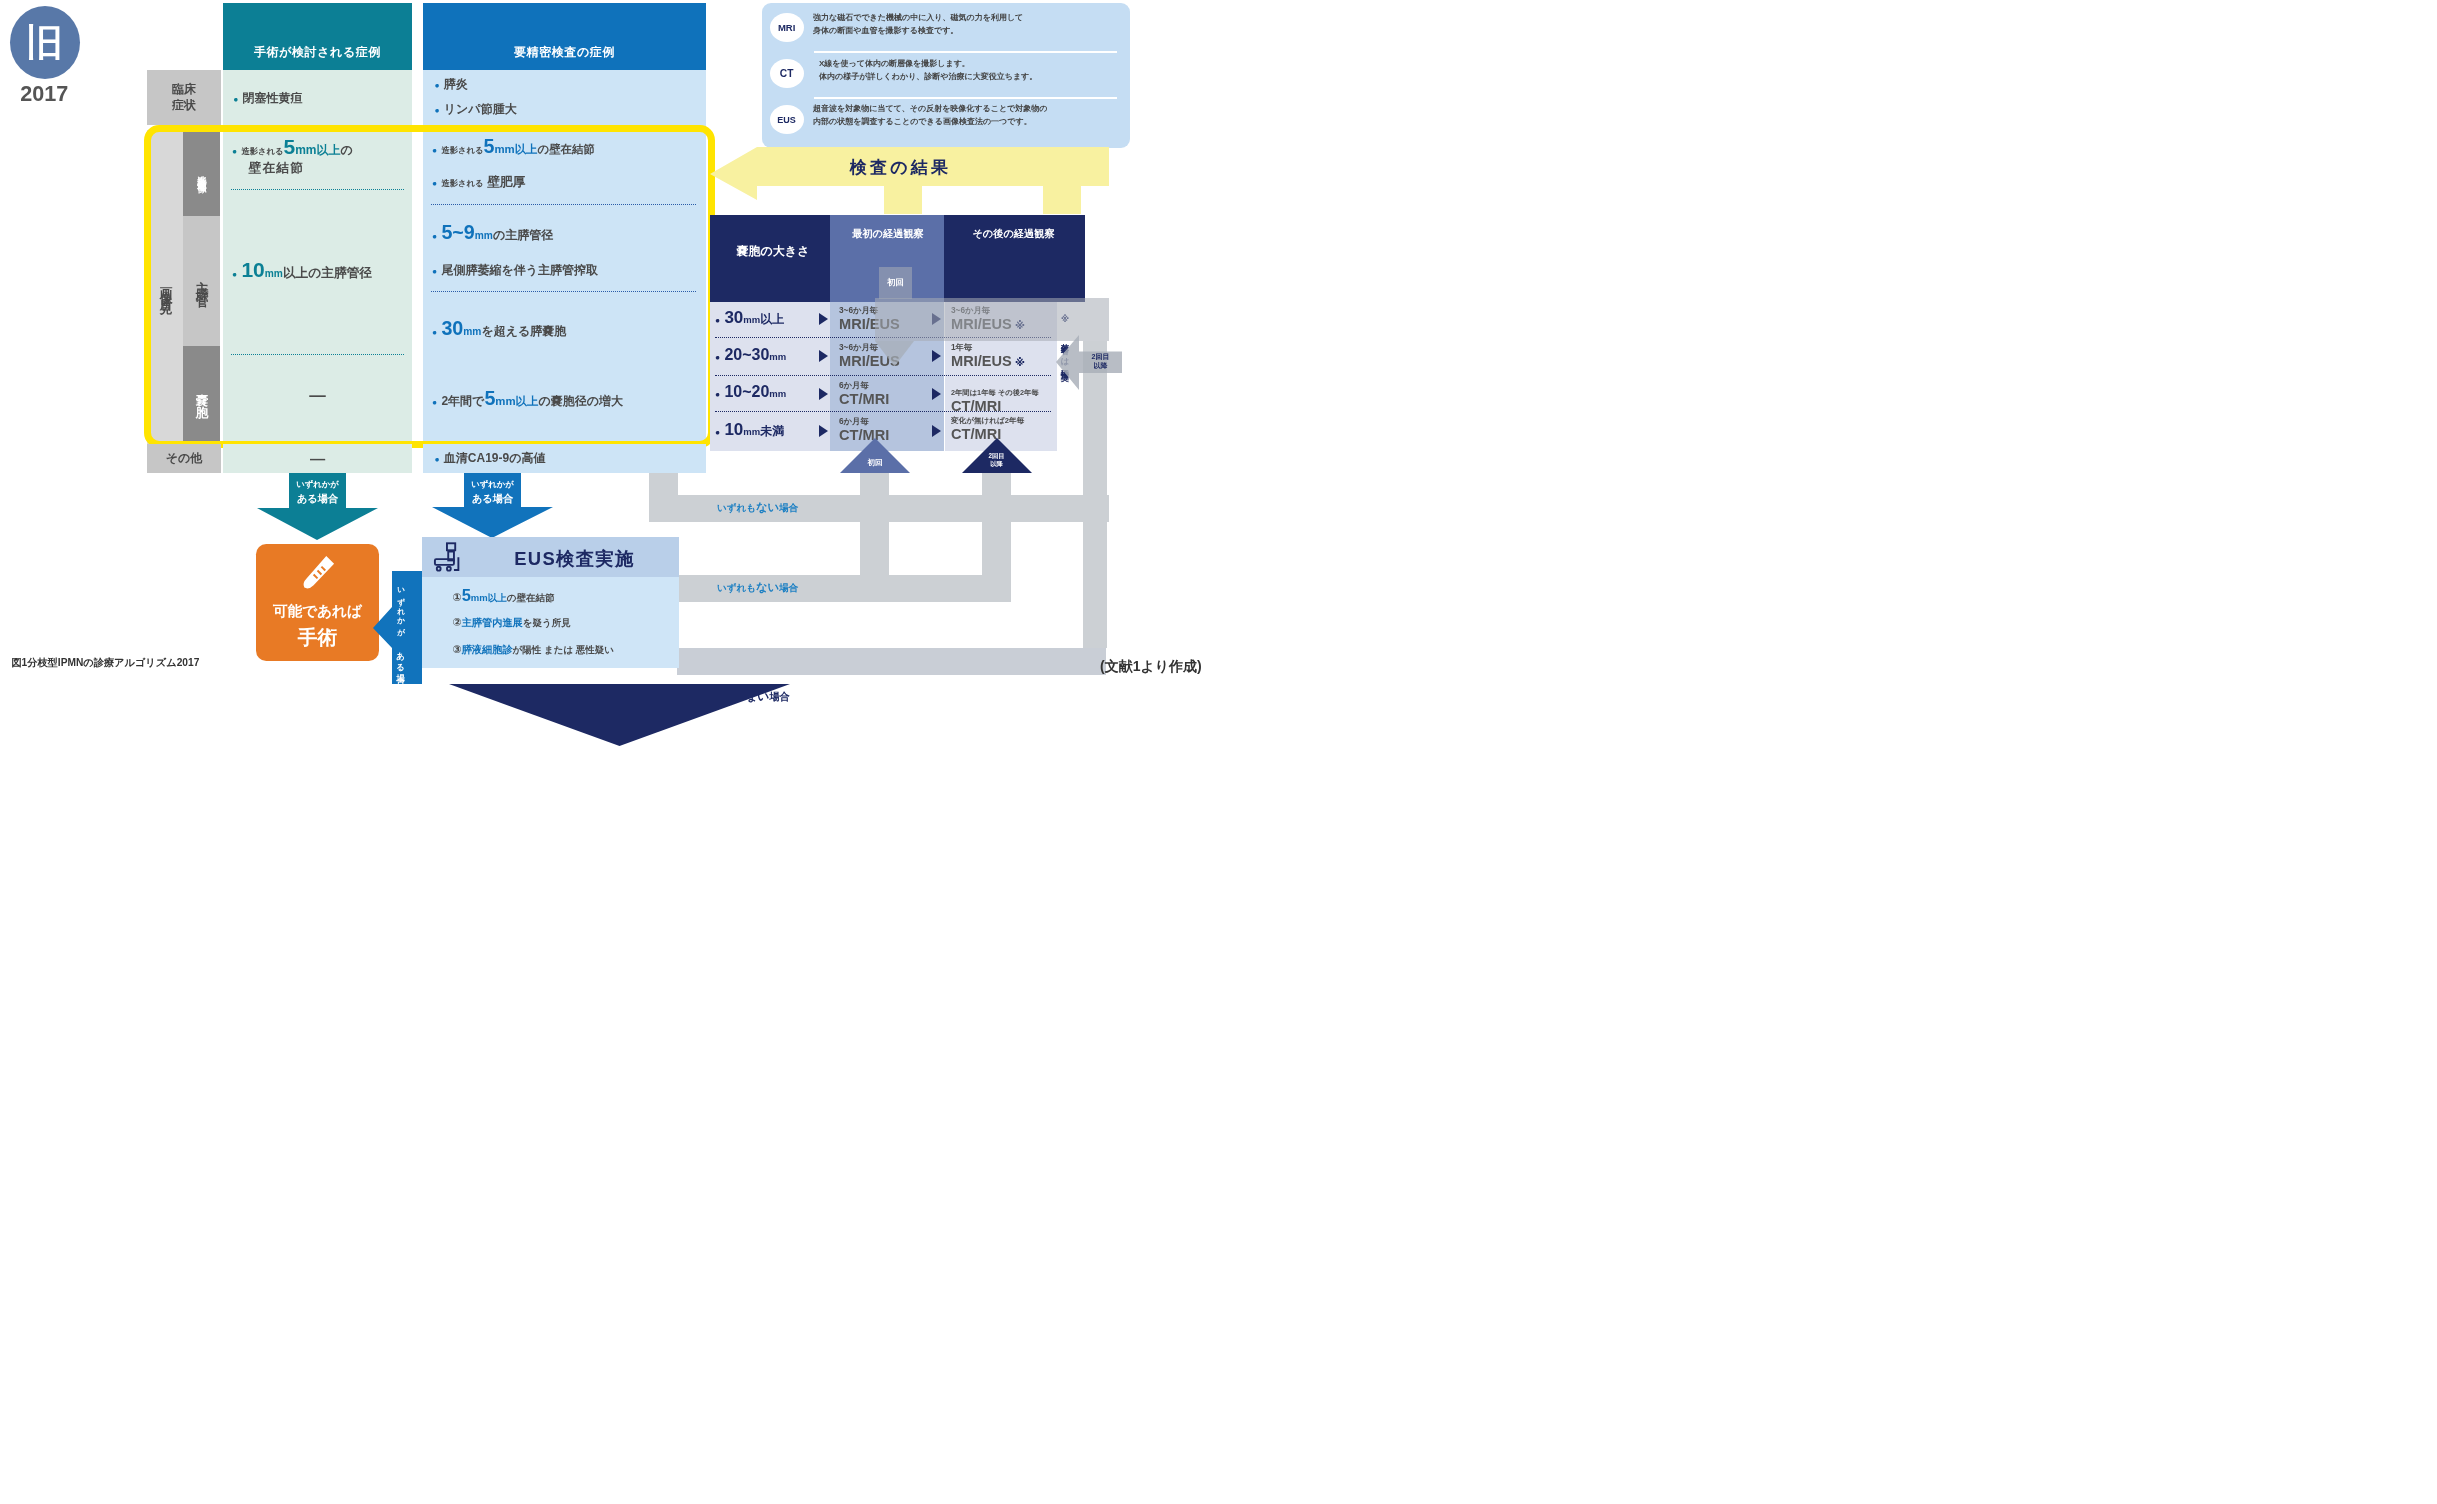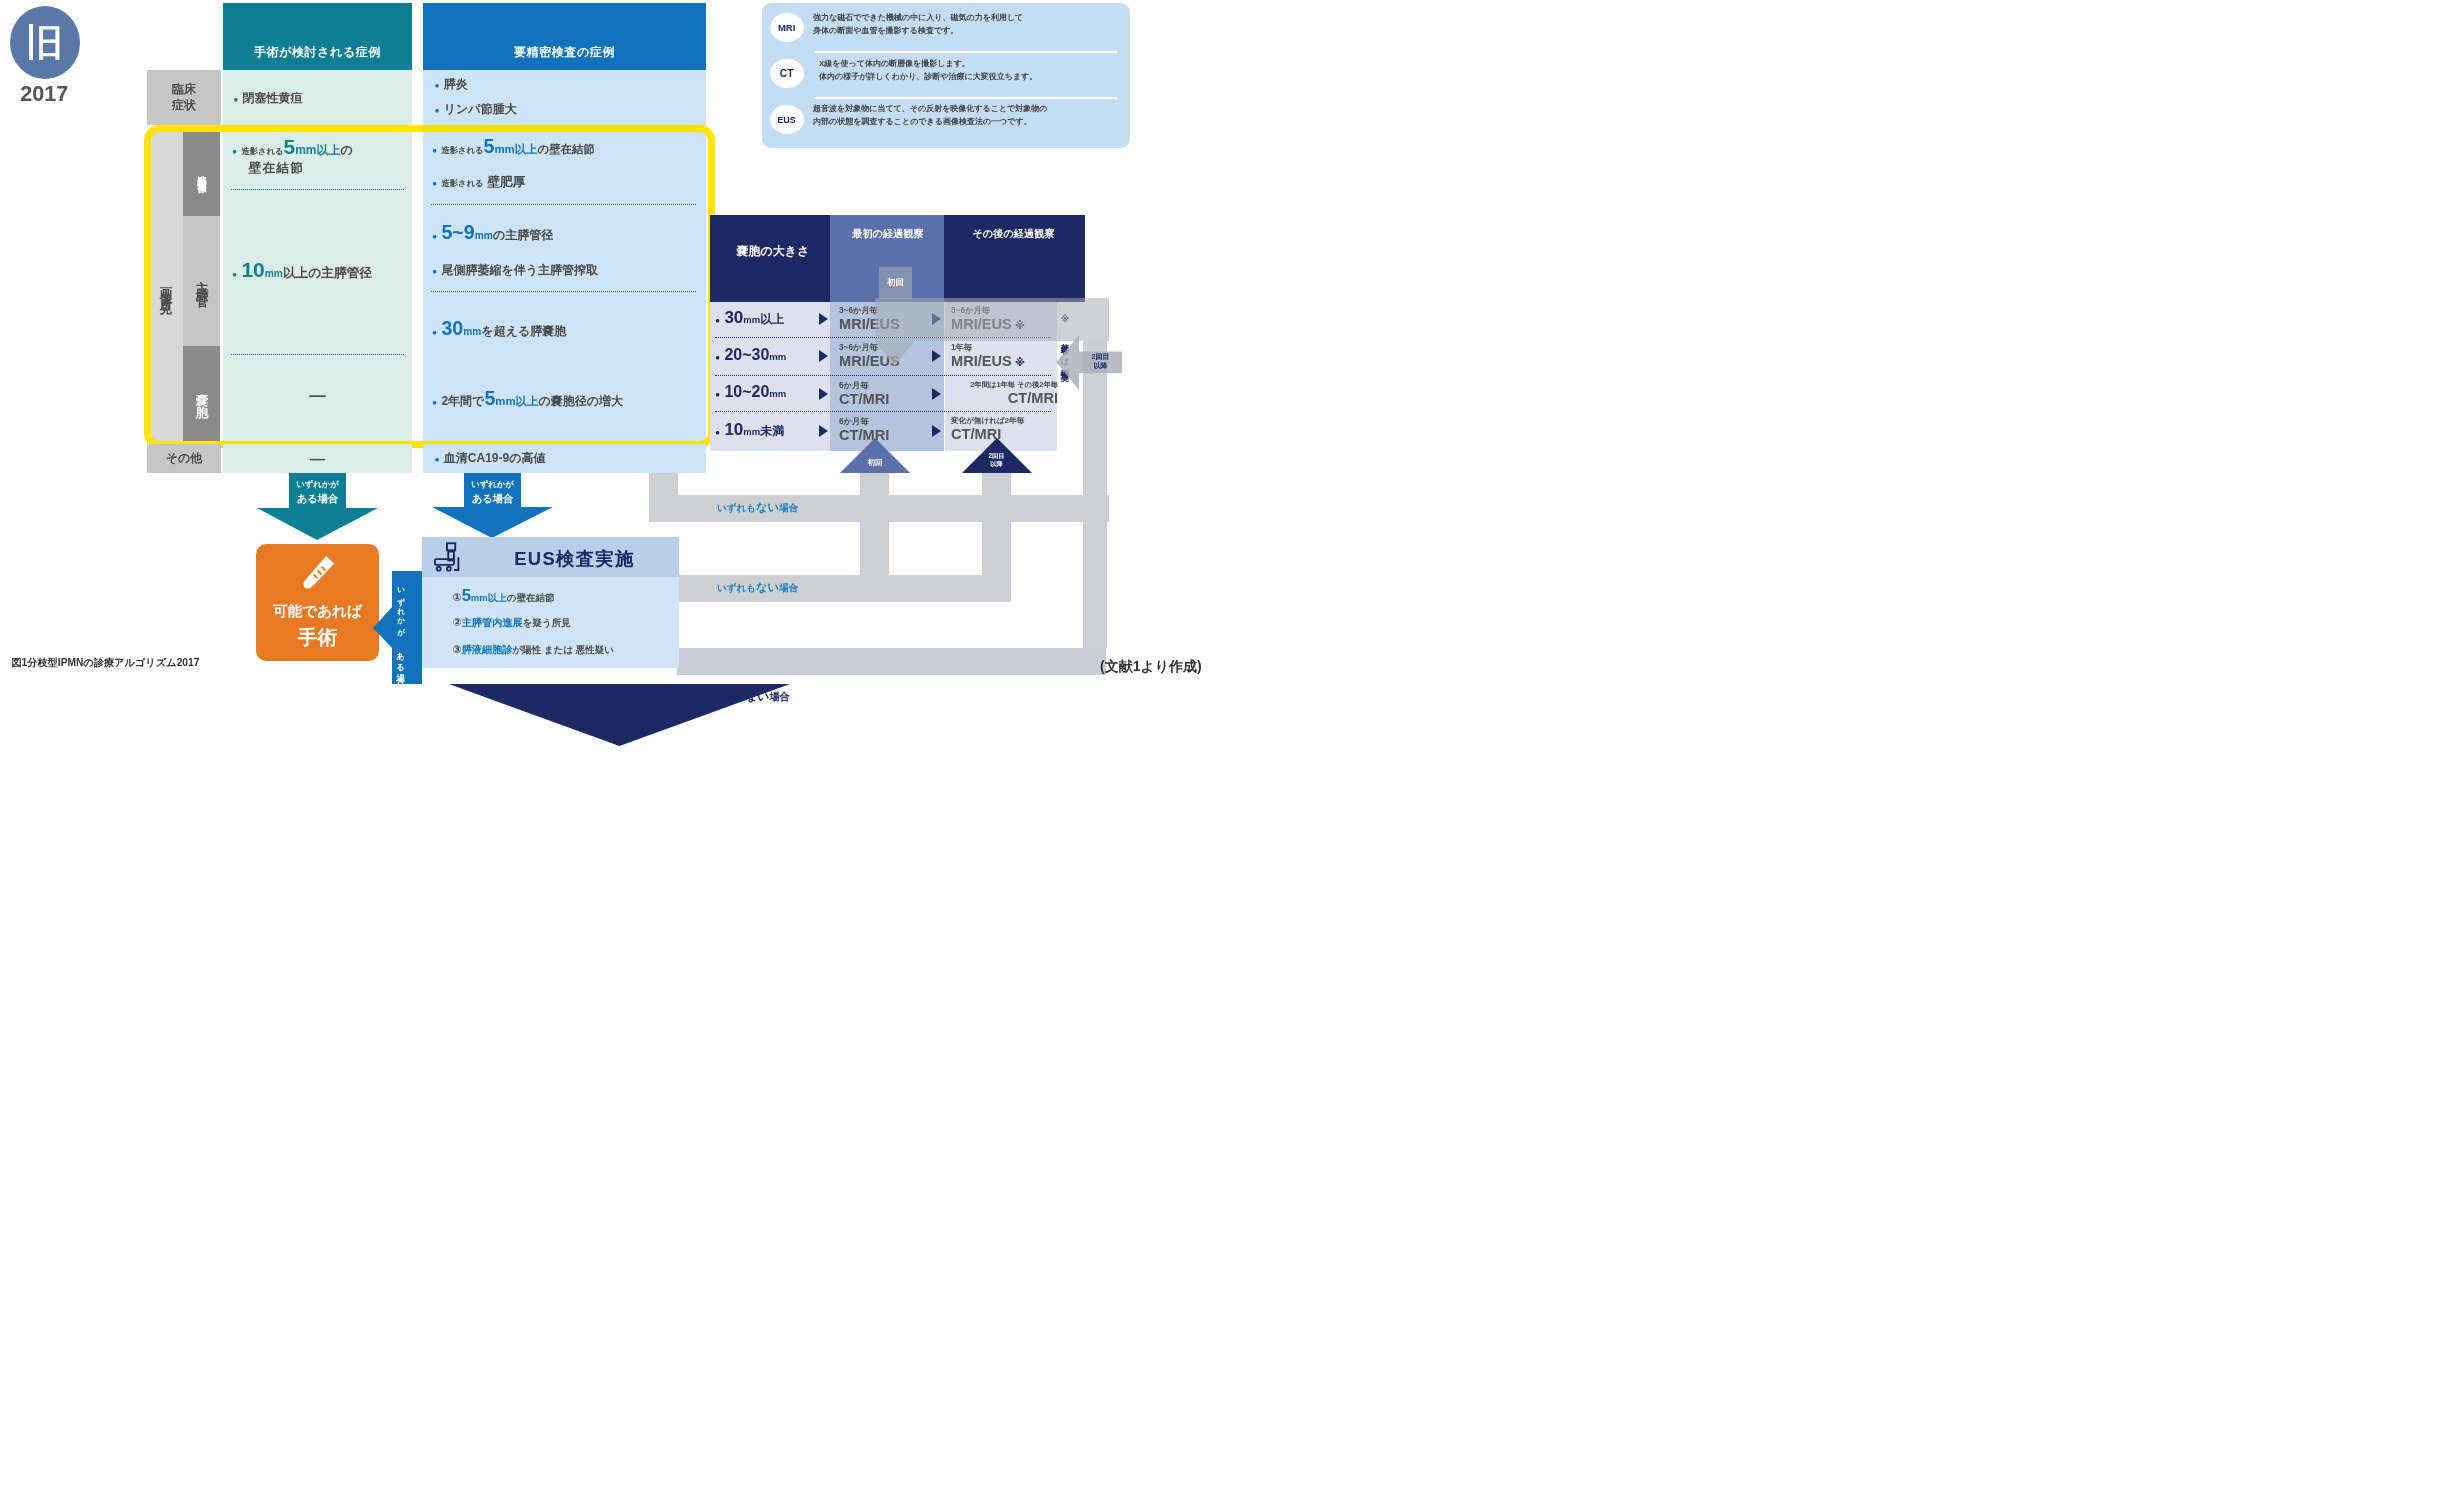--- a/index.html
+++ b/index.html
@@ -166,20 +166,23 @@
     <div class="abs" style="left:52px;top:94px;width:303px;border-bottom:2.5px solid #fff;"></div>
     <div class="abs" style="left:7.6px;top:102px;width:34px;height:29px;background:#fff;border-radius:50%;display:flex;align-items:center;justify-content:center;">
       <span class="b navy" style="font-size:9px;">EUS</span>
     </div>
     <div class="abs b" style="left:51px;top:100px;width:312px;font-size:8px;color:#444;line-height:1.6;">
       <div>超音波を対象物に当てて、その反射を映像化することで対象物の</div>
       <div>内部の状態を調査することのできる画像検査法の一つです。</div>
     </div>
   </div>
 
+  <div class="abs" style="left:710px;top:147px;width:399px;height:67px;background:#f8f1a0;clip-path:polygon(0px 27px,47px 0px,399px 0px,399px 39px,371px 39px,371px 67px,333px 67px,333px 39px,212px 39px,212px 67px,174px 67px,174px 39px,47px 39px,47px 53px);">
+    <div class="abs b navy" style="left:89px;top:9px;width:203px;text-align:center;font-size:17px;letter-spacing:3.2px;">検査の結果</div>
+  </div>
 
   <div class="abs" style="left:710px;top:215px;width:375px;height:87px;background:#1d2963;"></div>
   <div class="abs" style="left:830px;top:215px;width:114px;height:87px;background:#5b6fa8;"></div>
   <div class="abs b" style="left:716px;top:243px;width:114px;text-align:center;color:#fff;font-size:12px;">嚢胞の大きさ</div>
   <div class="abs b" style="left:832px;top:227px;width:112px;text-align:center;color:#fff;font-size:10.2px;">最初の経過観察</div>
   <div class="abs b" style="left:946px;top:227px;width:135px;text-align:center;color:#fff;font-size:10.2px;">その後の経過観察</div>
 
   <div class="abs" style="left:710px;top:302px;width:121px;height:149px;background:#dde1ee;"></div>
   <div class="abs" style="left:830px;top:302px;width:114px;height:149px;background:#b5c4de;"></div>
   <div class="abs" style="left:945px;top:302px;width:112px;height:149px;background:#dde1ee;"></div>
@@ -231,21 +234,21 @@
     <span class="blt navy">●</span>
     <span class="b navy" style="font-size:16px;line-height:1;">10~20</span>
     <span class="b navy" style="font-size:9.5px;">mm</span>
   </div>
   <div class="abs tri-r" style="left:819px;top:388px;"></div>
   <div class="abs" style="left:839px;top:380px;width:102px;">
     <div class="b" style="font-size:8.3px;color:#4a4a4a;">6か月毎</div>
     <div class="b" style="font-size:14.6px;color:#555;line-height:1.1;">CT/MRI</div>
   </div>
   <div class="abs tri-r" style="left:932px;top:388px;"></div>
-  <div class="abs" style="left:951px;top:380px;width:107px;text-align:right;">
+  <div class="abs" style="left:951px;top:388px;width:107px;">
     <div class="b" style="font-size:7.3px;color:#4a4a4a;">2年間は1年毎 その後2年毎</div>
     <div class="b" style="font-size:14.6px;color:#555;line-height:1.15;">CT/MRI</div>
   </div>
 
   <div class="abs cellline" style="left:715px;top:421px;">
     <span class="blt navy">●</span>
     <span class="b navy" style="font-size:17px;line-height:1;">10</span>
     <span class="b navy" style="font-size:9.5px;">mm</span>
     <span class="b navy" style="font-size:12px;">未満</span>
   </div>

